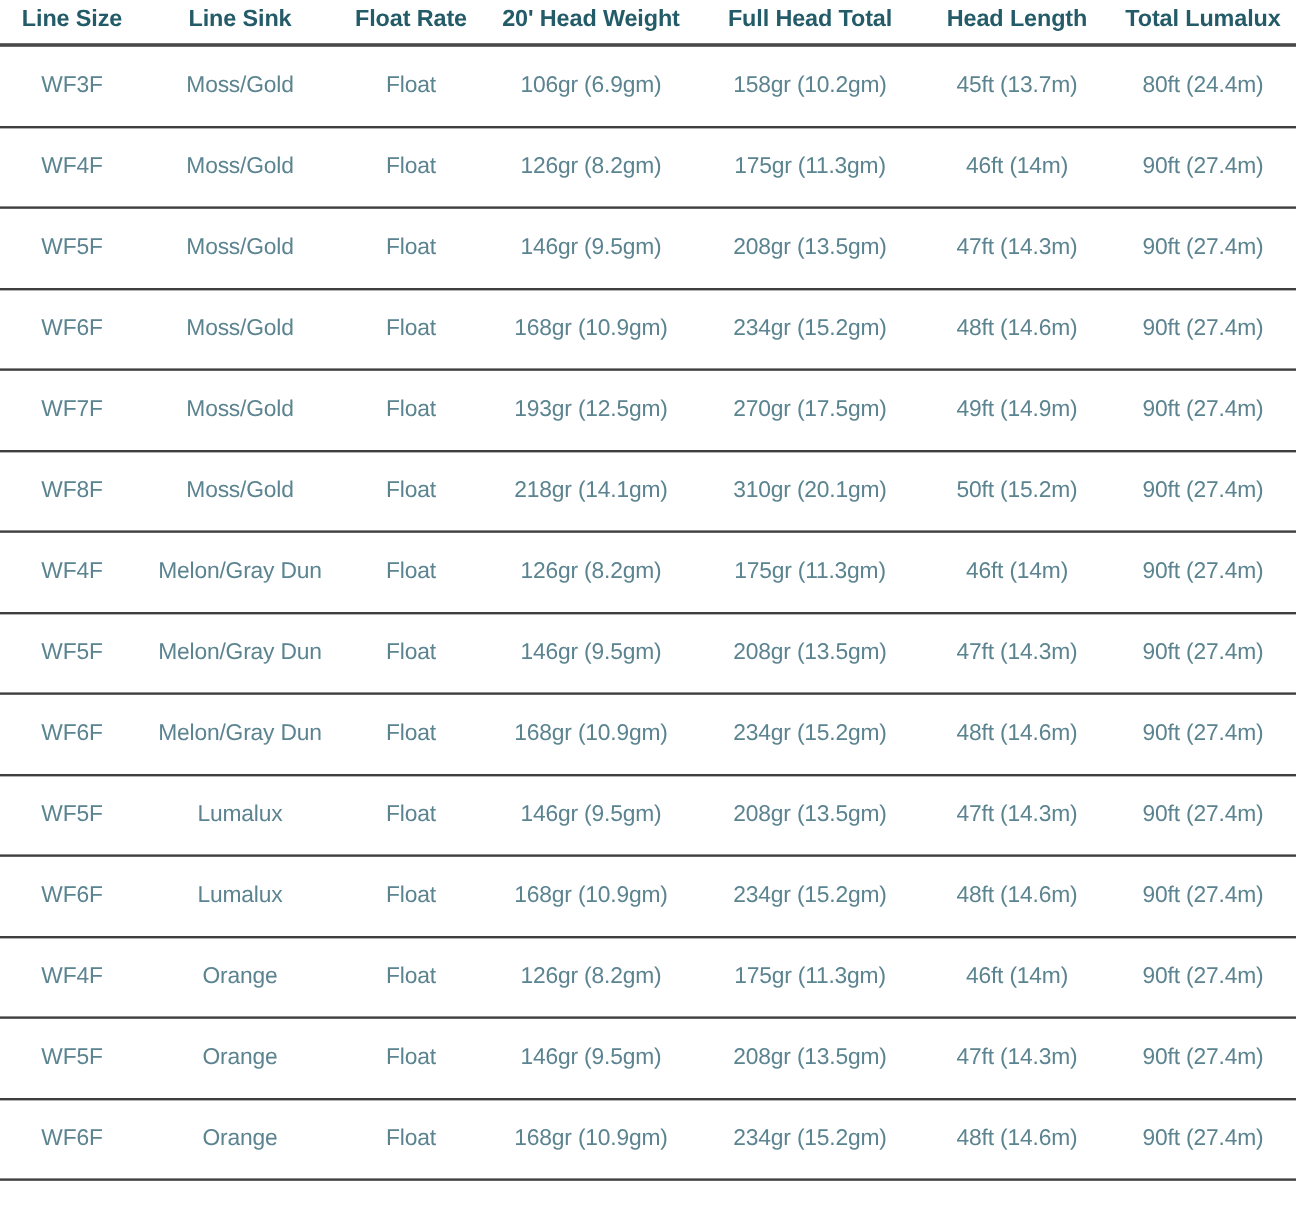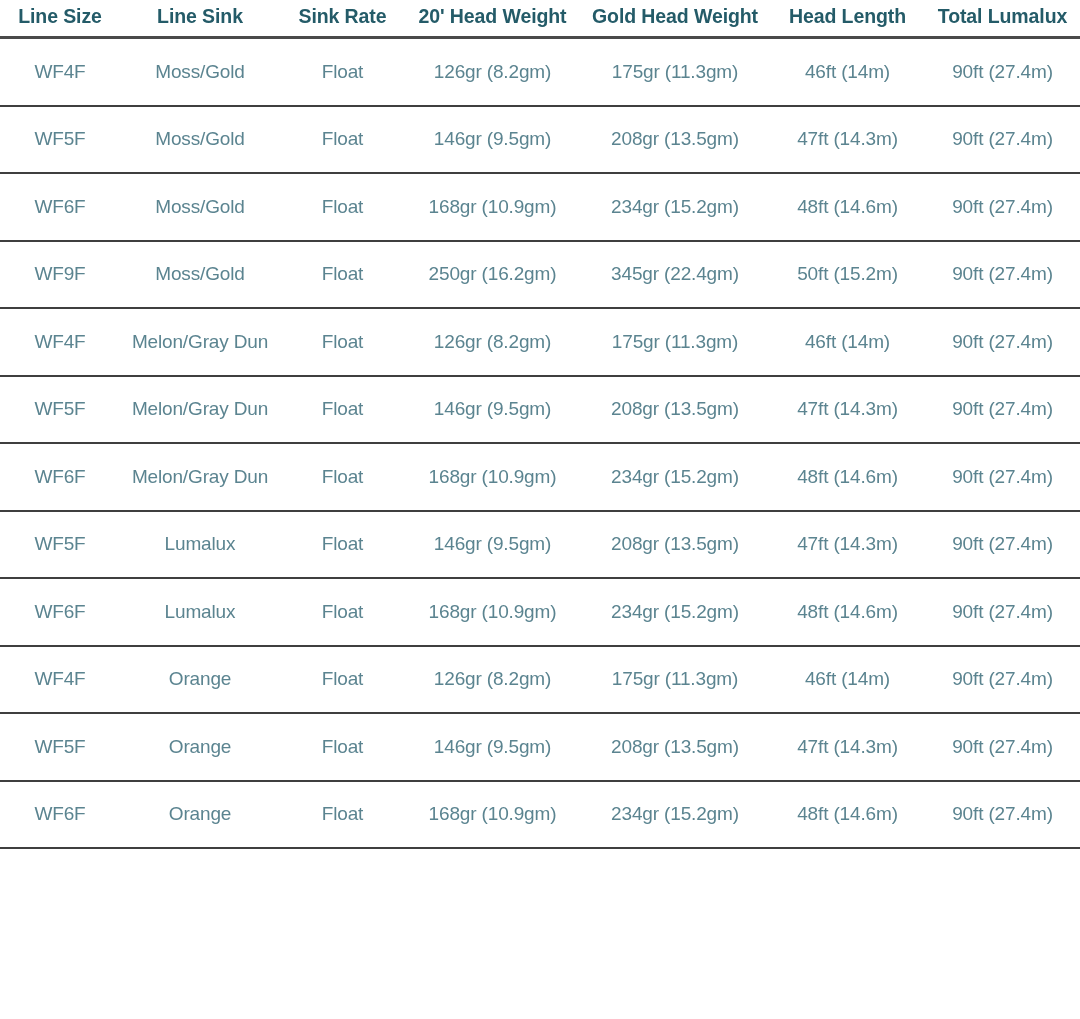--- a/index.html
+++ b/index.html
@@ -81,28 +81,37 @@
       <col class="c-sinkrate">
       <col class="c-headwt30">
       <col class="c-fullheadwt">
       <col class="c-headlen">
       <col class="c-totallen">
     </colgroup>
     <thead>
       <tr>
           <th>Line Size</th>
           <th>Line Sink</th>
-          <th>Sink Rate</th>
+          <th>Float Rate</th>
           <th>20' Head Weight</th>
-          <th>Gold Head Weight</th>
+          <th>Full Head Total</th>
           <th>Head Length</th>
           <th>Total Lumalux</th>
         </tr>
     </thead>
     <tbody>
+        <tr>
+          <td>WF3F</td>
+          <td>Moss/Gold</td>
+          <td>Float</td>
+          <td>106gr (6.9gm)</td>
+          <td>158gr (10.2gm)</td>
+          <td>45ft (13.7m)</td>
+          <td>80ft (24.4m)</td>
+        </tr>
         <tr>
           <td>WF4F</td>
           <td>Moss/Gold</td>
           <td>Float</td>
           <td>126gr (8.2gm)</td>
           <td>175gr (11.3gm)</td>
           <td>46ft (14m)</td>
           <td>90ft (27.4m)</td>
         </tr>
         <tr>
@@ -117,25 +126,34 @@
         <tr>
           <td>WF6F</td>
           <td>Moss/Gold</td>
           <td>Float</td>
           <td>168gr (10.9gm)</td>
           <td>234gr (15.2gm)</td>
           <td>48ft (14.6m)</td>
           <td>90ft (27.4m)</td>
         </tr>
         <tr>
-          <td>WF9F</td>
-          <td>Moss/Gold</td>
-          <td>Float</td>
-          <td>250gr (16.2gm)</td>
-          <td>345gr (22.4gm)</td>
+          <td>WF7F</td>
+          <td>Moss/Gold</td>
+          <td>Float</td>
+          <td>193gr (12.5gm)</td>
+          <td>270gr (17.5gm)</td>
+          <td>49ft (14.9m)</td>
+          <td>90ft (27.4m)</td>
+        </tr>
+        <tr>
+          <td>WF8F</td>
+          <td>Moss/Gold</td>
+          <td>Float</td>
+          <td>218gr (14.1gm)</td>
+          <td>310gr (20.1gm)</td>
           <td>50ft (15.2m)</td>
           <td>90ft (27.4m)</td>
         </tr>
         <tr>
           <td>WF4F</td>
           <td>Melon/Gray Dun</td>
           <td>Float</td>
           <td>126gr (8.2gm)</td>
           <td>175gr (11.3gm)</td>
           <td>46ft (14m)</td>

